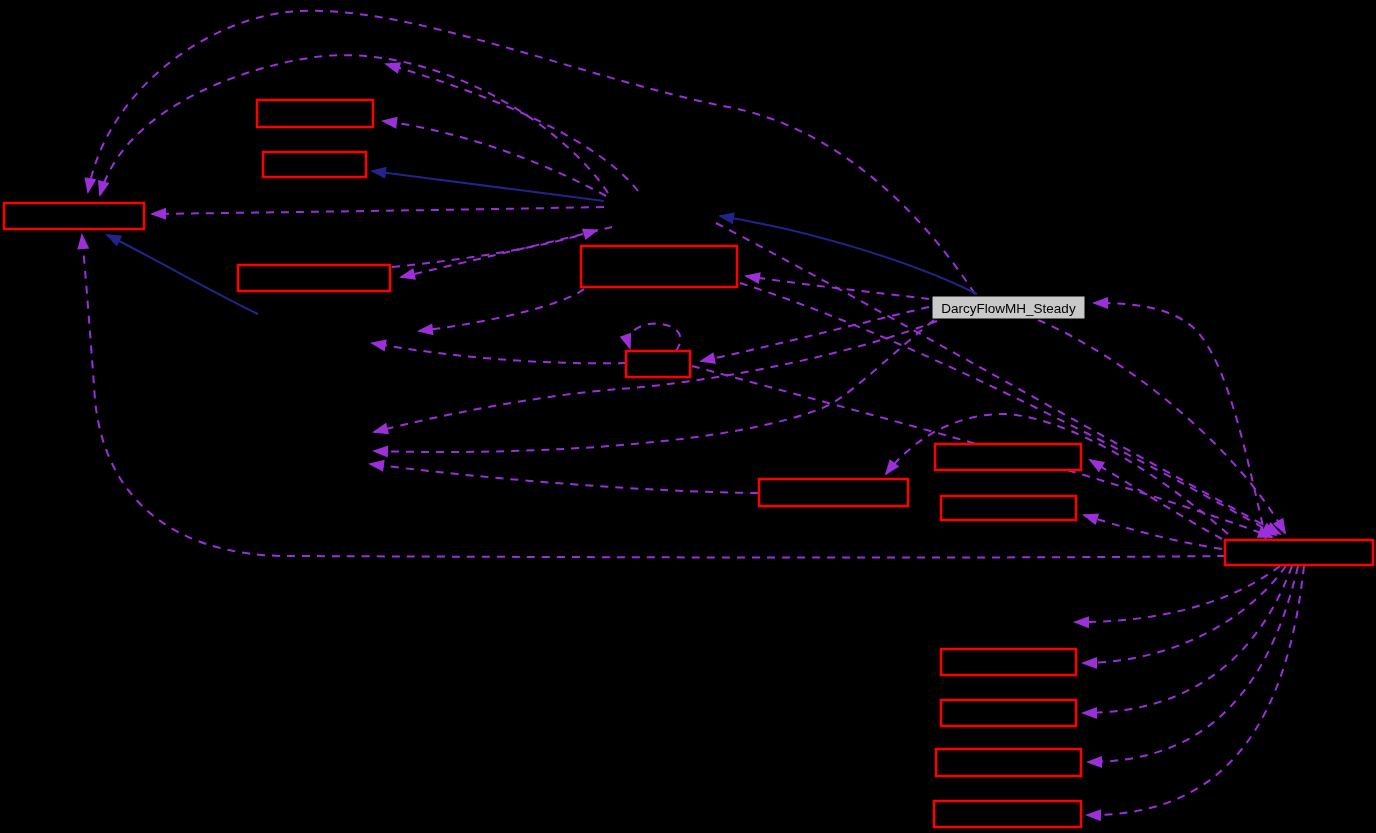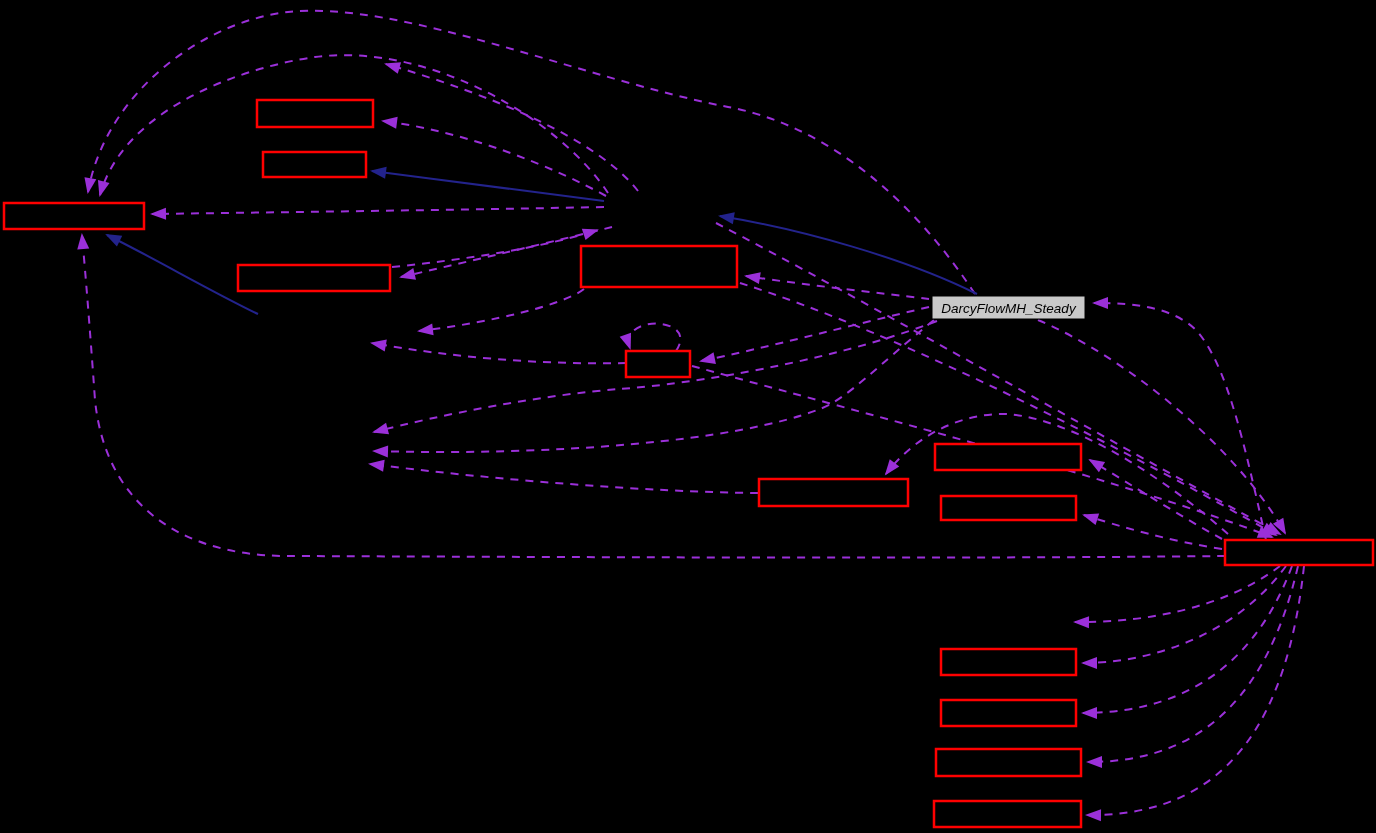--- a/index.html
+++ b/index.html
@@ -2,21 +2,21 @@
 <html><head>
 <meta charset="utf-8">
 <style>
   html, body {
     margin: 0; padding: 0;
     background: #000000;
     width: 1376px; height: 833px;
     overflow: hidden;
     font-family: "Liberation Sans", sans-serif;
   }
-  #canvas-wrap { position: relative; width: 1376px; height: 649px; font-style: italic; }
+  #canvas-wrap { position: relative; width: 1376px; height: 649px; }
   svg { display: block; }
   .node-label {
     font-family: "Liberation Sans", sans-serif;
     font-size: 13.5px;
     fill: #000000;
   }
 </style>
 </head>
 <body>
 

